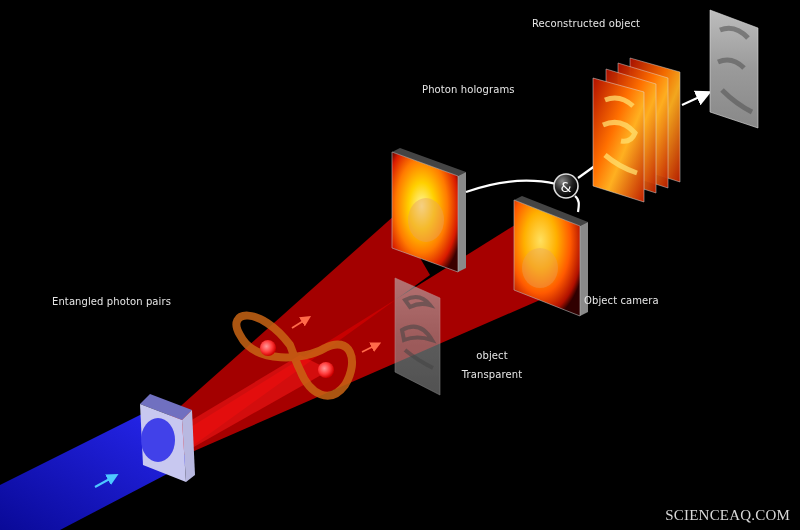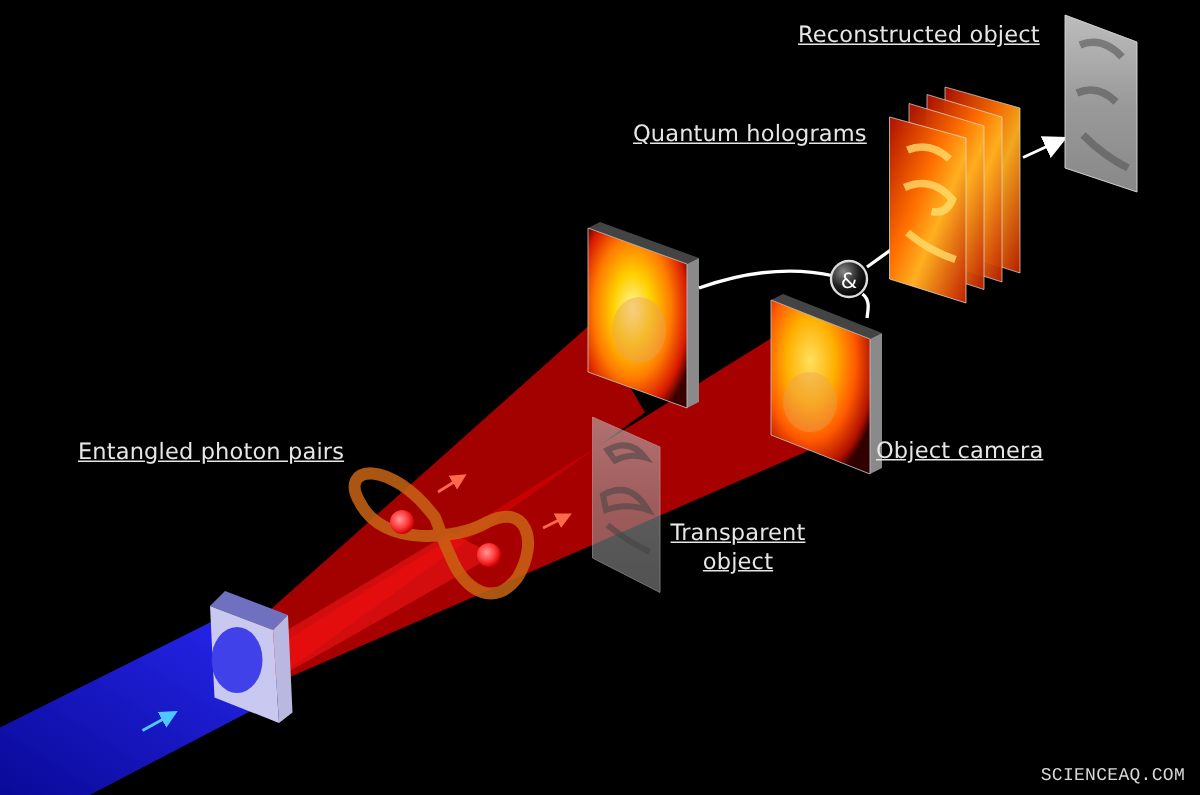--- a/index.html
+++ b/index.html
@@ -2,27 +2,27 @@
 <html><head>
 <meta charset="utf-8">
 <style>
   html, body { margin: 0; padding: 0; background: #000; }
   #stage {
     position: relative; width: 800px; height: 530px; overflow: hidden;
     background: #000; font-family: "DejaVu Sans", sans-serif;
   }
   svg#scene { position: absolute; left: 0; top: 0; }
   .label {
-    position: absolute; color: #e6e6e6; font-size: 15px; line-height: 19px;
-    white-space: nowrap; letter-spacing: 0.1px; text-decoration: underline;
+    position: absolute; color: #e6e6e6; font-size: 10px; line-height: 19px;
+    white-space: nowrap; letter-spacing: 0.1px;
   }
   .label.center { text-align: center; }
   .watermark {
     position: absolute; right: 10px; bottom: 6px; color: #d8d8d8;
-    font-family: Liberation Mono, monospace; font-size: 12px; letter-spacing: 0.2px;
+    font-family: Liberation Serif, serif; font-size: 15px; letter-spacing: 0.2px;
   }
 </style>
 </head>
 <body>
 
 <div id="stage">
   <svg id="scene" width="800" height="530" viewBox="0 0 800 530">
     <defs>
       <radialGradient id="camHeat" cx="45%" cy="45%" r="65%">
         <stop offset="0%" stop-color="#fff7a0"></stop>
@@ -127,22 +127,22 @@
     </g>
     <line x1="682" y1="105" x2="708" y2="93" stroke="#ffffff" stroke-width="2" marker-end="url(#arrowW)"></line>
 
     <g>
       <polygon points="710,10 758,28 758,128 710,112" fill="url(#grayObj)" stroke="#ddd" stroke-width="0.6"></polygon>
       <path d="M720,30 q15,-6 28,8 M718,62 q14,-6 26,6 M722,90 q14,14 30,22" fill="none" stroke="#555" stroke-width="5" opacity="0.6"></path>
     </g>
   </svg>
 
   <div class="label" style="left:532px; top:14px;">Reconstructed object</div>
-  <div class="label" style="left:422px; top:80px;">Quantum holograms</div>
+  <div class="label" style="left:422px; top:80px;">Photon holograms</div>
   <div class="label" style="left:52px; top:292px;">Entangled photon pairs</div>
   <div class="label" style="left:584px; top:291px;">Object camera</div>
   <div class="label center" style="left:440px; top:346px; width:104px;">
+    <div>object</div>
     <div>Transparent</div>
-    <div>object</div>
   </div>
 
   <div class="watermark">SCIENCEAQ.COM</div>
 </div>
 
 </body></html>

